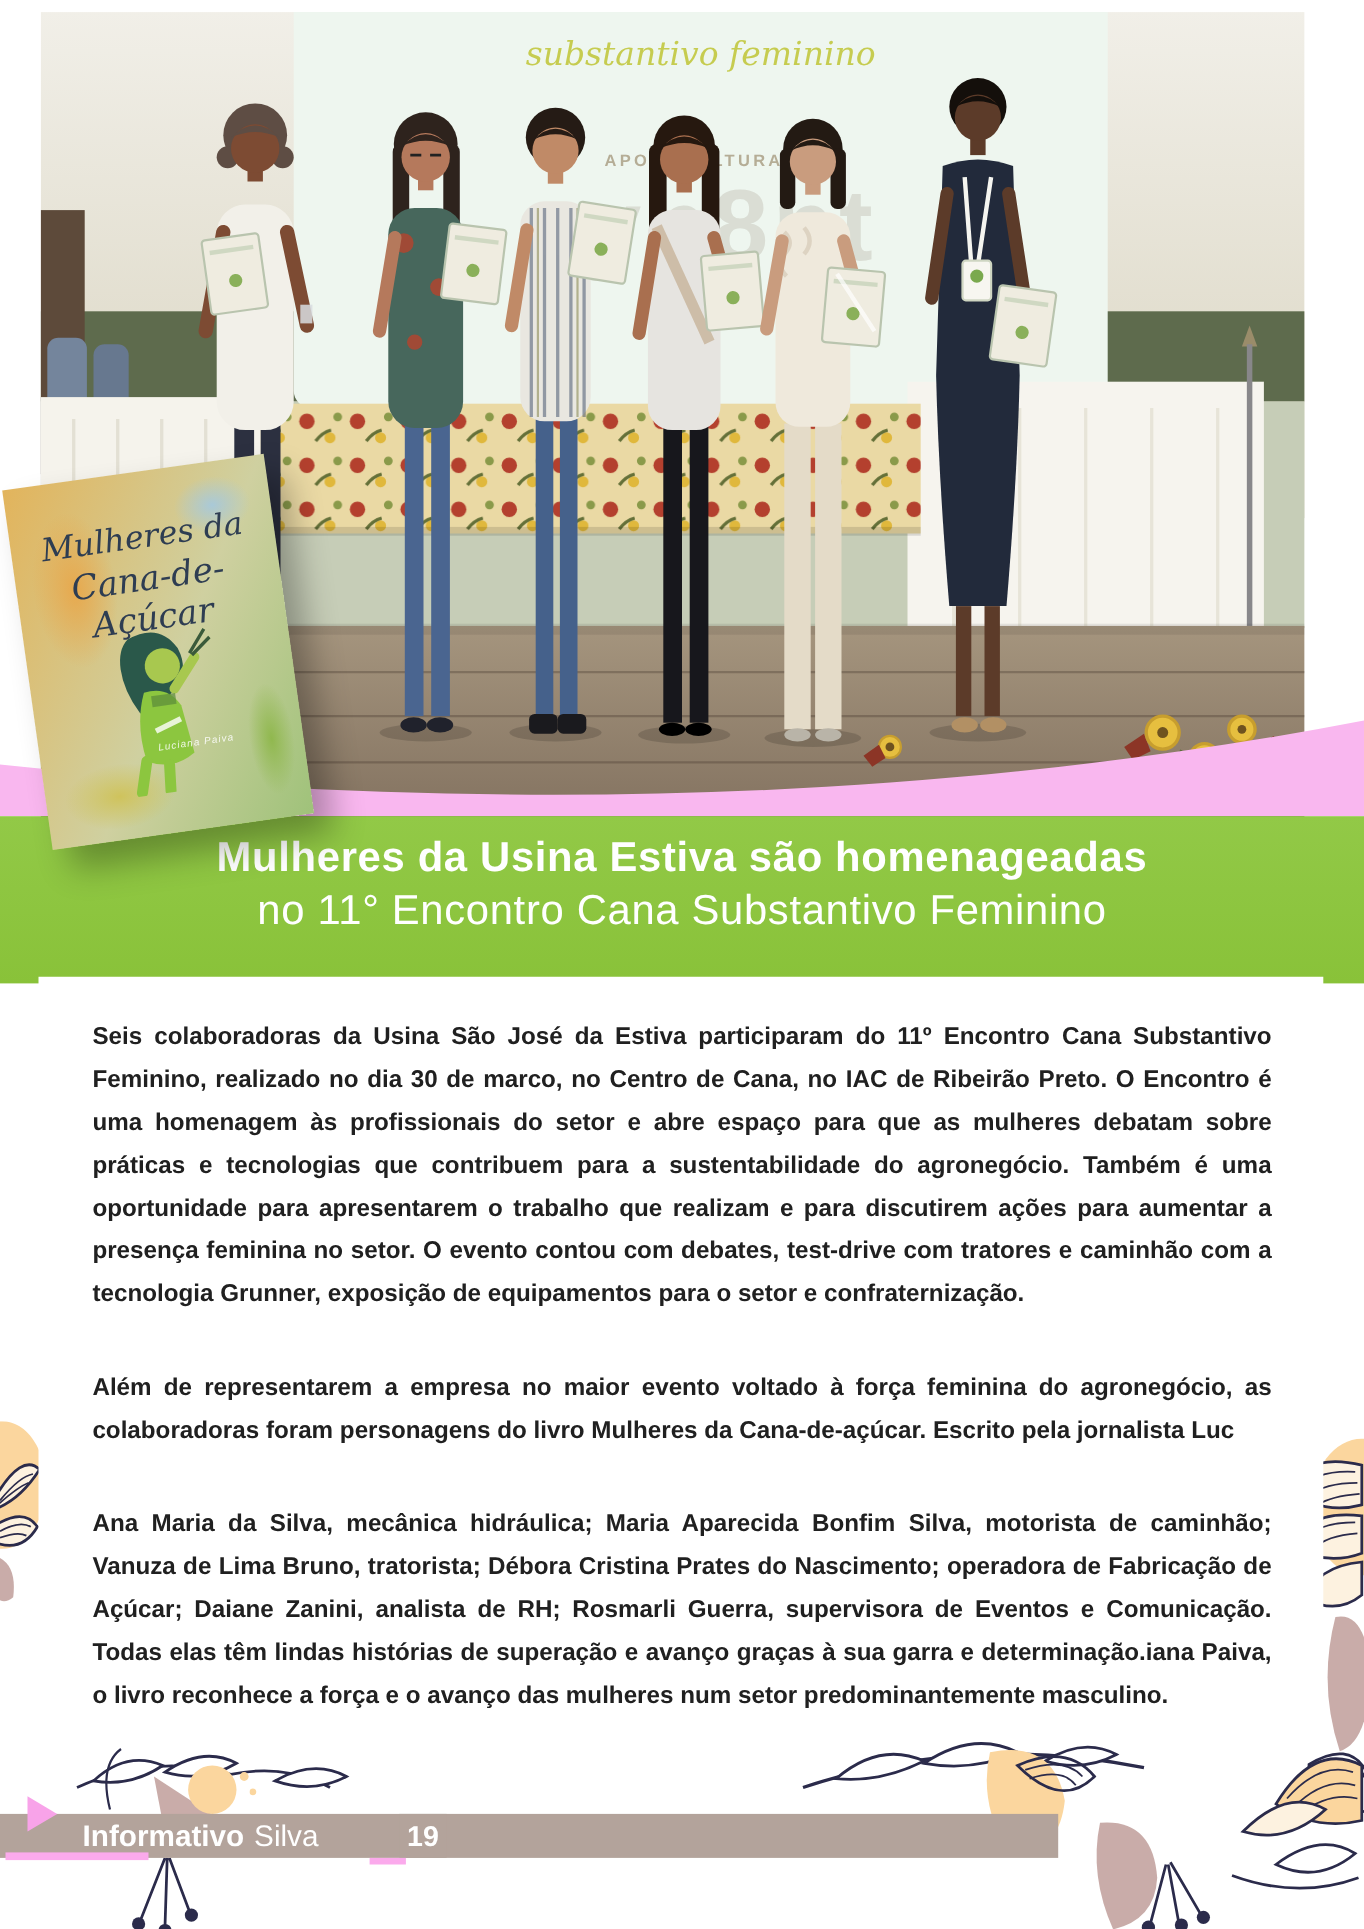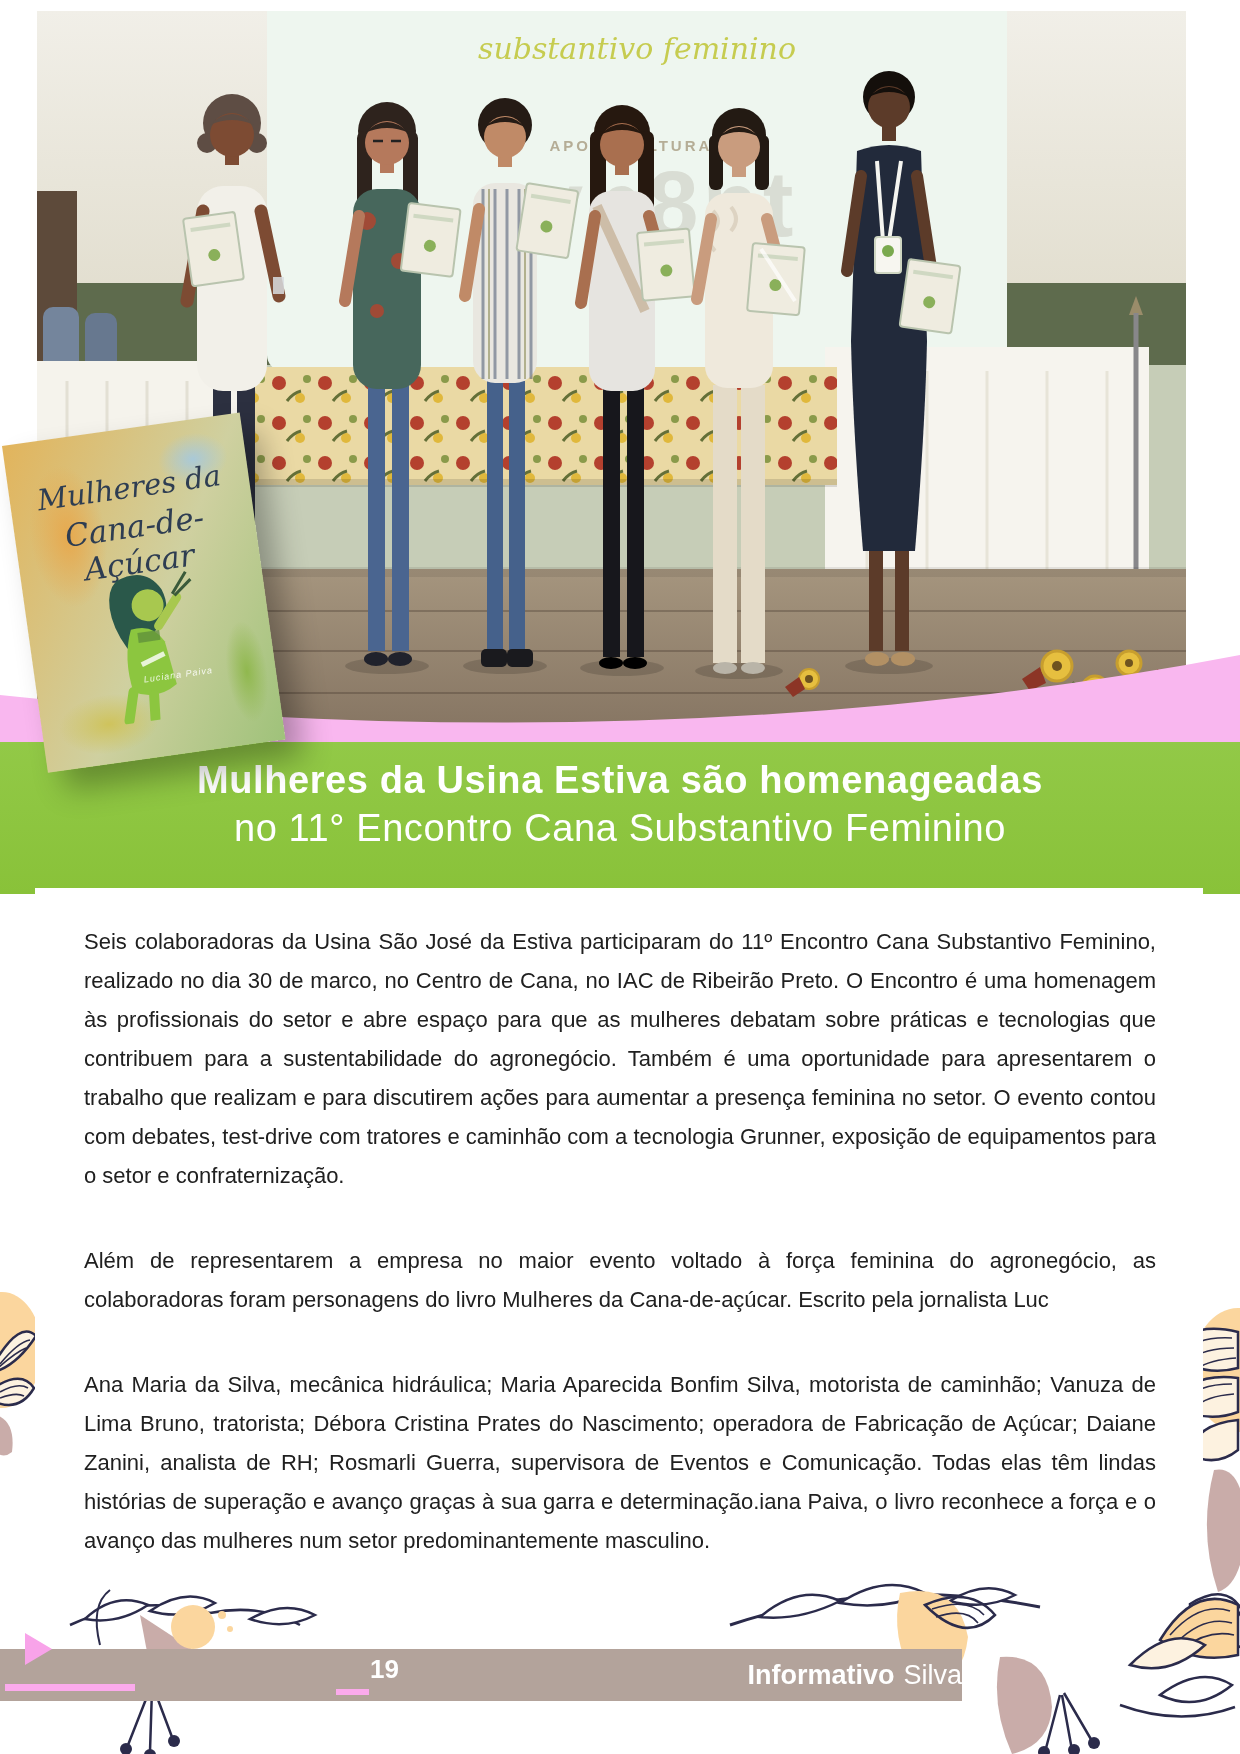--- a/index.html
+++ b/index.html
@@ -28,31 +28,31 @@
         font-family:"DejaVu Serif",serif;font-style:italic;color:#2e3d52;}
   .book-title .t1{font-size:29px;}
   .book-title .t2{font-size:31px;margin-top:4px;}
   .book-fig{position:absolute;left:58px;top:138px;}
   .book-author{position:absolute;left:108px;top:246px;font-size:9px;color:#ffffff;opacity:.85;
         font-style:italic;letter-spacing:1px;}
   
   .panel{position:absolute;left:35px;top:888px;width:1168px;height:689px;background:#ffffff;
          border-bottom-right-radius:80px;z-index:2;}
   .article{position:absolute;left:84px;top:922px;width:1072px;z-index:3;color:#202020;}
-  .article p{margin:0 0 46px 0;font-size:22px;line-height:39px;text-align:justify;}
+  .article p{margin:0 0 46px 0;font-size:22px;line-height:39px;text-align:justify;font-weight:bold;}
   
   .decor{position:absolute;z-index:1;}
   .fl-left{left:0;top:1292px;}
   .fl-right{right:0;top:1292px;}
   .fl-bl{left:0;top:1585px;}
   .fl-br{left:700px;top:1545px;}
   
-  .footer-bar{position:absolute;left:0;top:1649px;width:962px;height:52px;background:#b3a39b;
+  .footer-bar{position:absolute;left:0;top:1649px;width:962px;height:40px;background:#b3a39b;
         z-index:4;display:flex;align-items:center;padding-left:75px;box-sizing:border-box;
-        color:#ffffff;font-size:27px;justify-content:flex-end;}
+        color:#ffffff;font-size:27px;}
   .footer-bar .b{font-weight:bold;margin-right:9px;}
   .footer-tri{position:absolute;left:25px;top:1633px;width:0;height:0;z-index:5;
         border-top:16px solid transparent;border-bottom:16px solid transparent;
         border-left:27px solid #f8a3e9;}
   .footer-line{position:absolute;left:5px;top:1684px;width:130px;height:7px;background:#fbaaec;z-index:5;}
   .page-num{position:absolute;left:331px;top:1649px;width:43px;height:40px;background:#b3a39b;
         z-index:4;display:flex;align-items:center;justify-content:center;color:#fff;
         font-size:26px;font-weight:bold;margin-left:32px;}
   .num-line{position:absolute;left:336px;top:1689px;width:33px;height:6px;background:#fbaaec;z-index:5;}
 </style>

